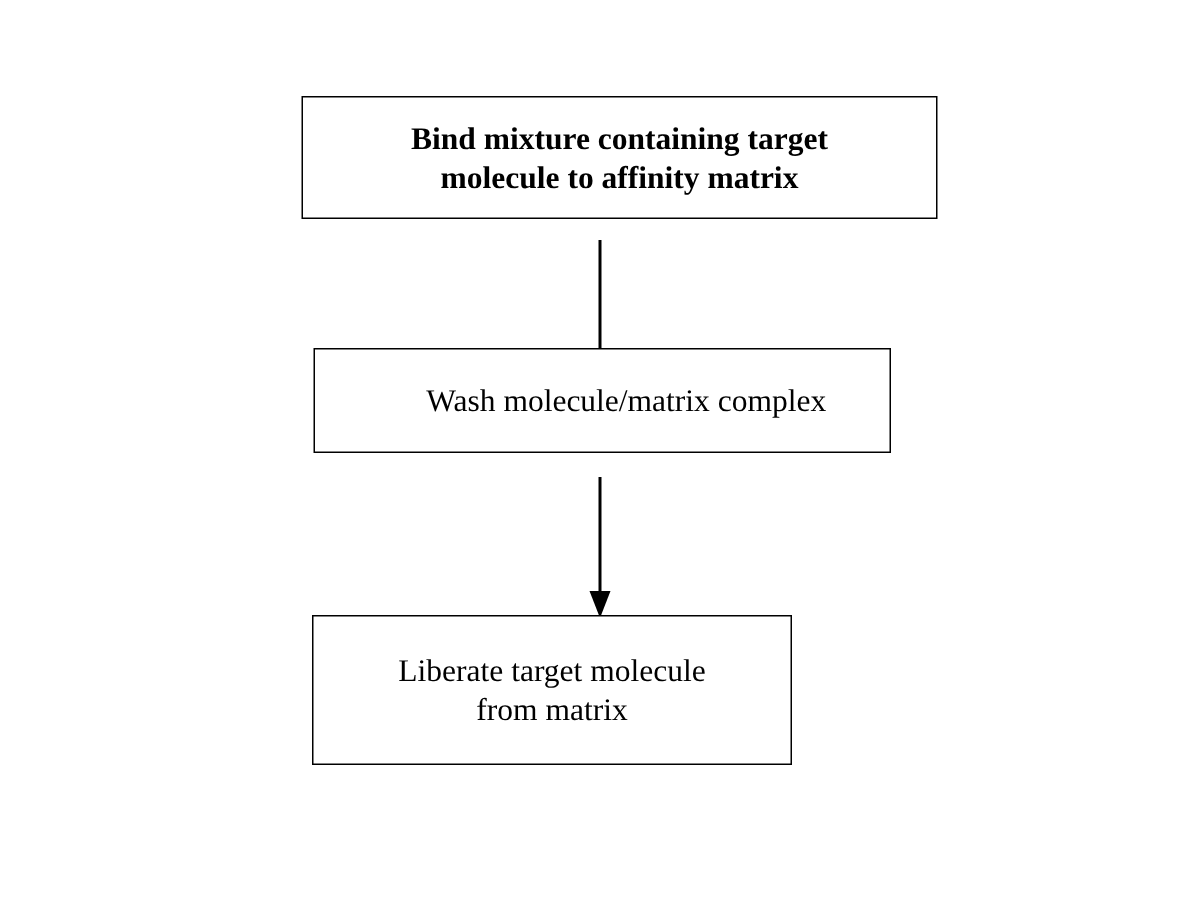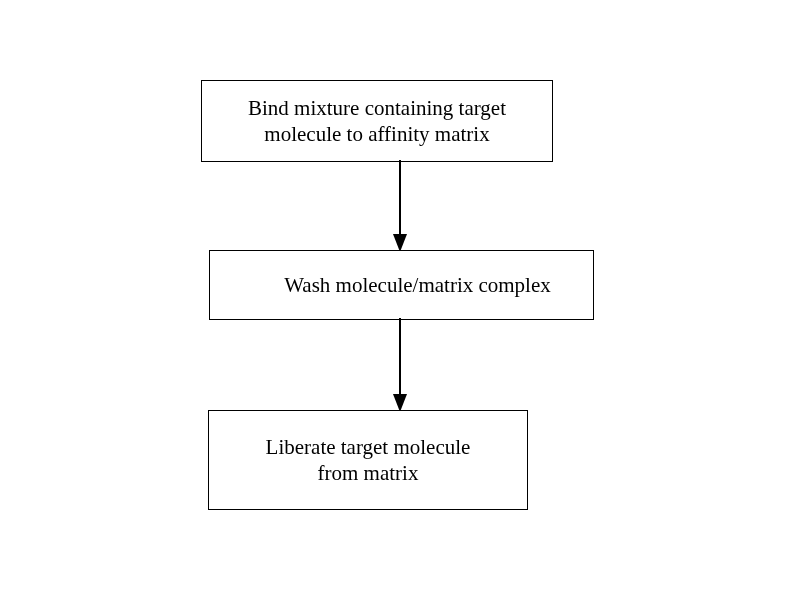--- a/index.html
+++ b/index.html
@@ -29,27 +29,28 @@
     text-align: center;
     color: #000000;
     font-family: "Liberation Serif", serif;
     font-size: 21px;
     line-height: 1.25;
     padding: 4px 10px;
     white-space: pre-line;
   }
   #box-bind {
     left: 201px;
-    top: 80px;
-    width: 352px;
+    top: 64px;
+    width: 424px;
     height: 82px;
+    font-weight: bold;
   }
   #box-wash {
     left: 209px;
-    top: 250px;
+    top: 232px;
     width: 385px;
     height: 70px;
     padding-left: 42px;
   }
   #box-liberate {
     left: 208px;
     top: 410px;
     width: 320px;
     height: 100px;
   }

